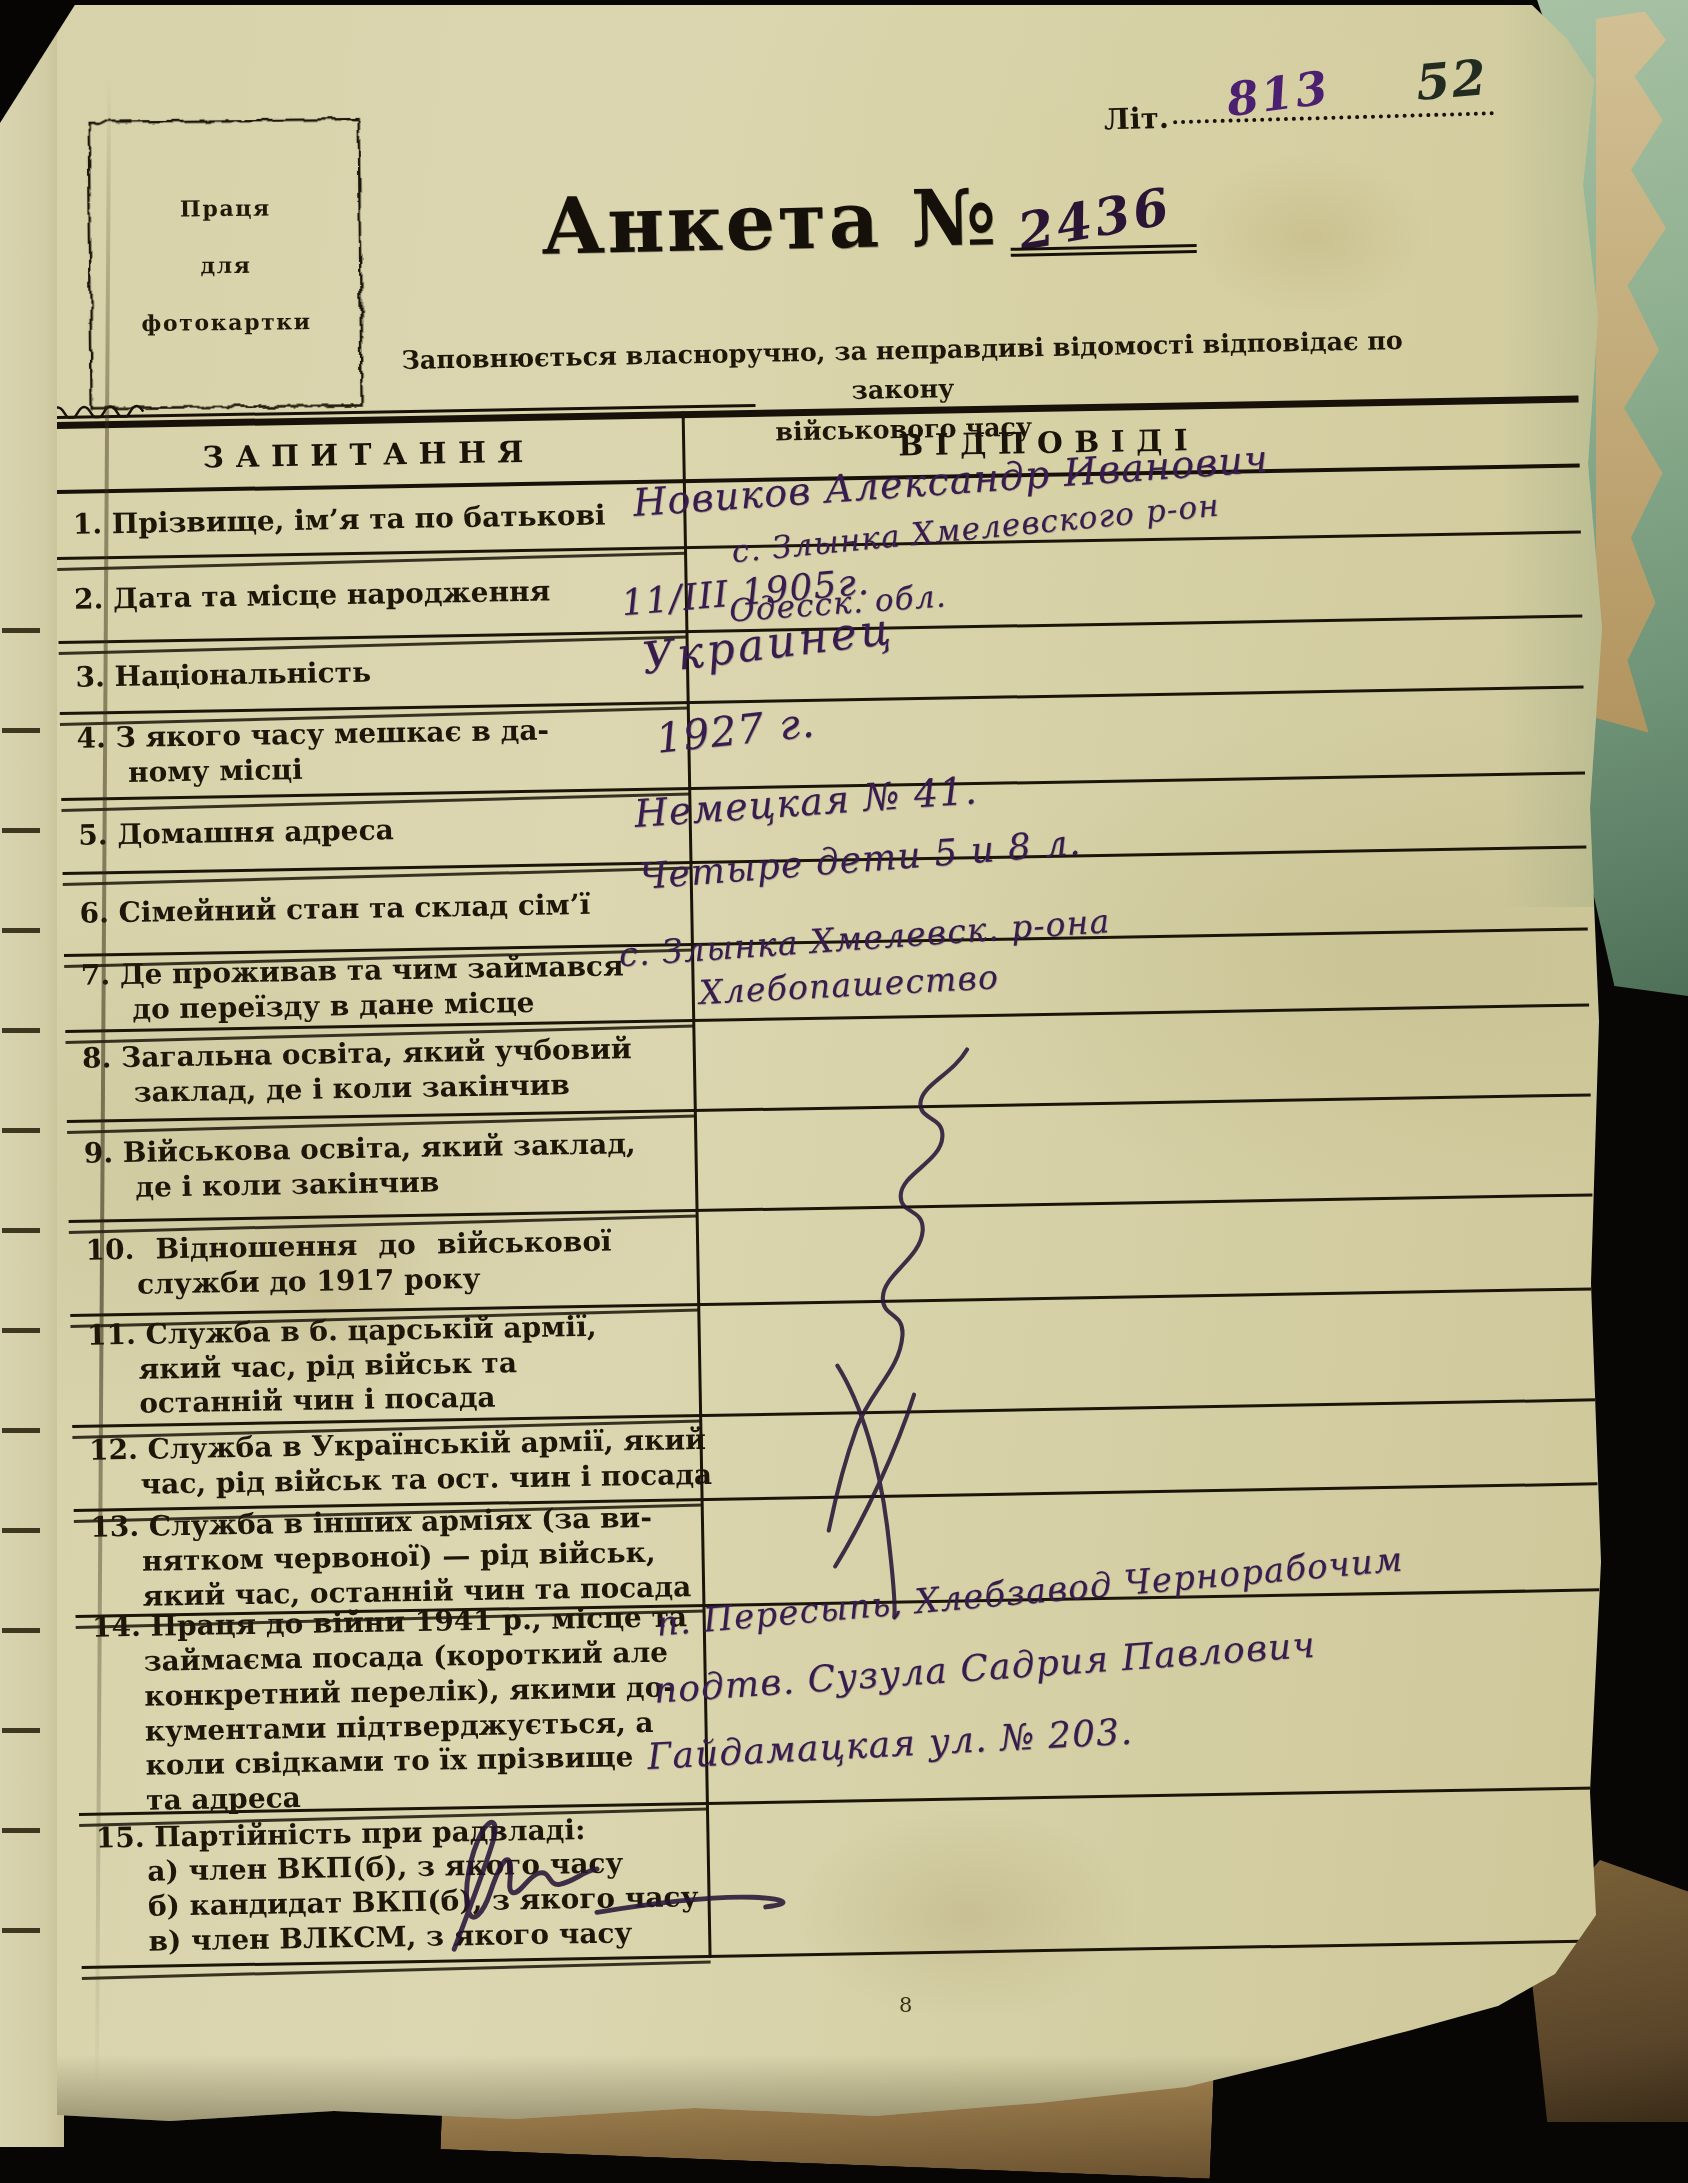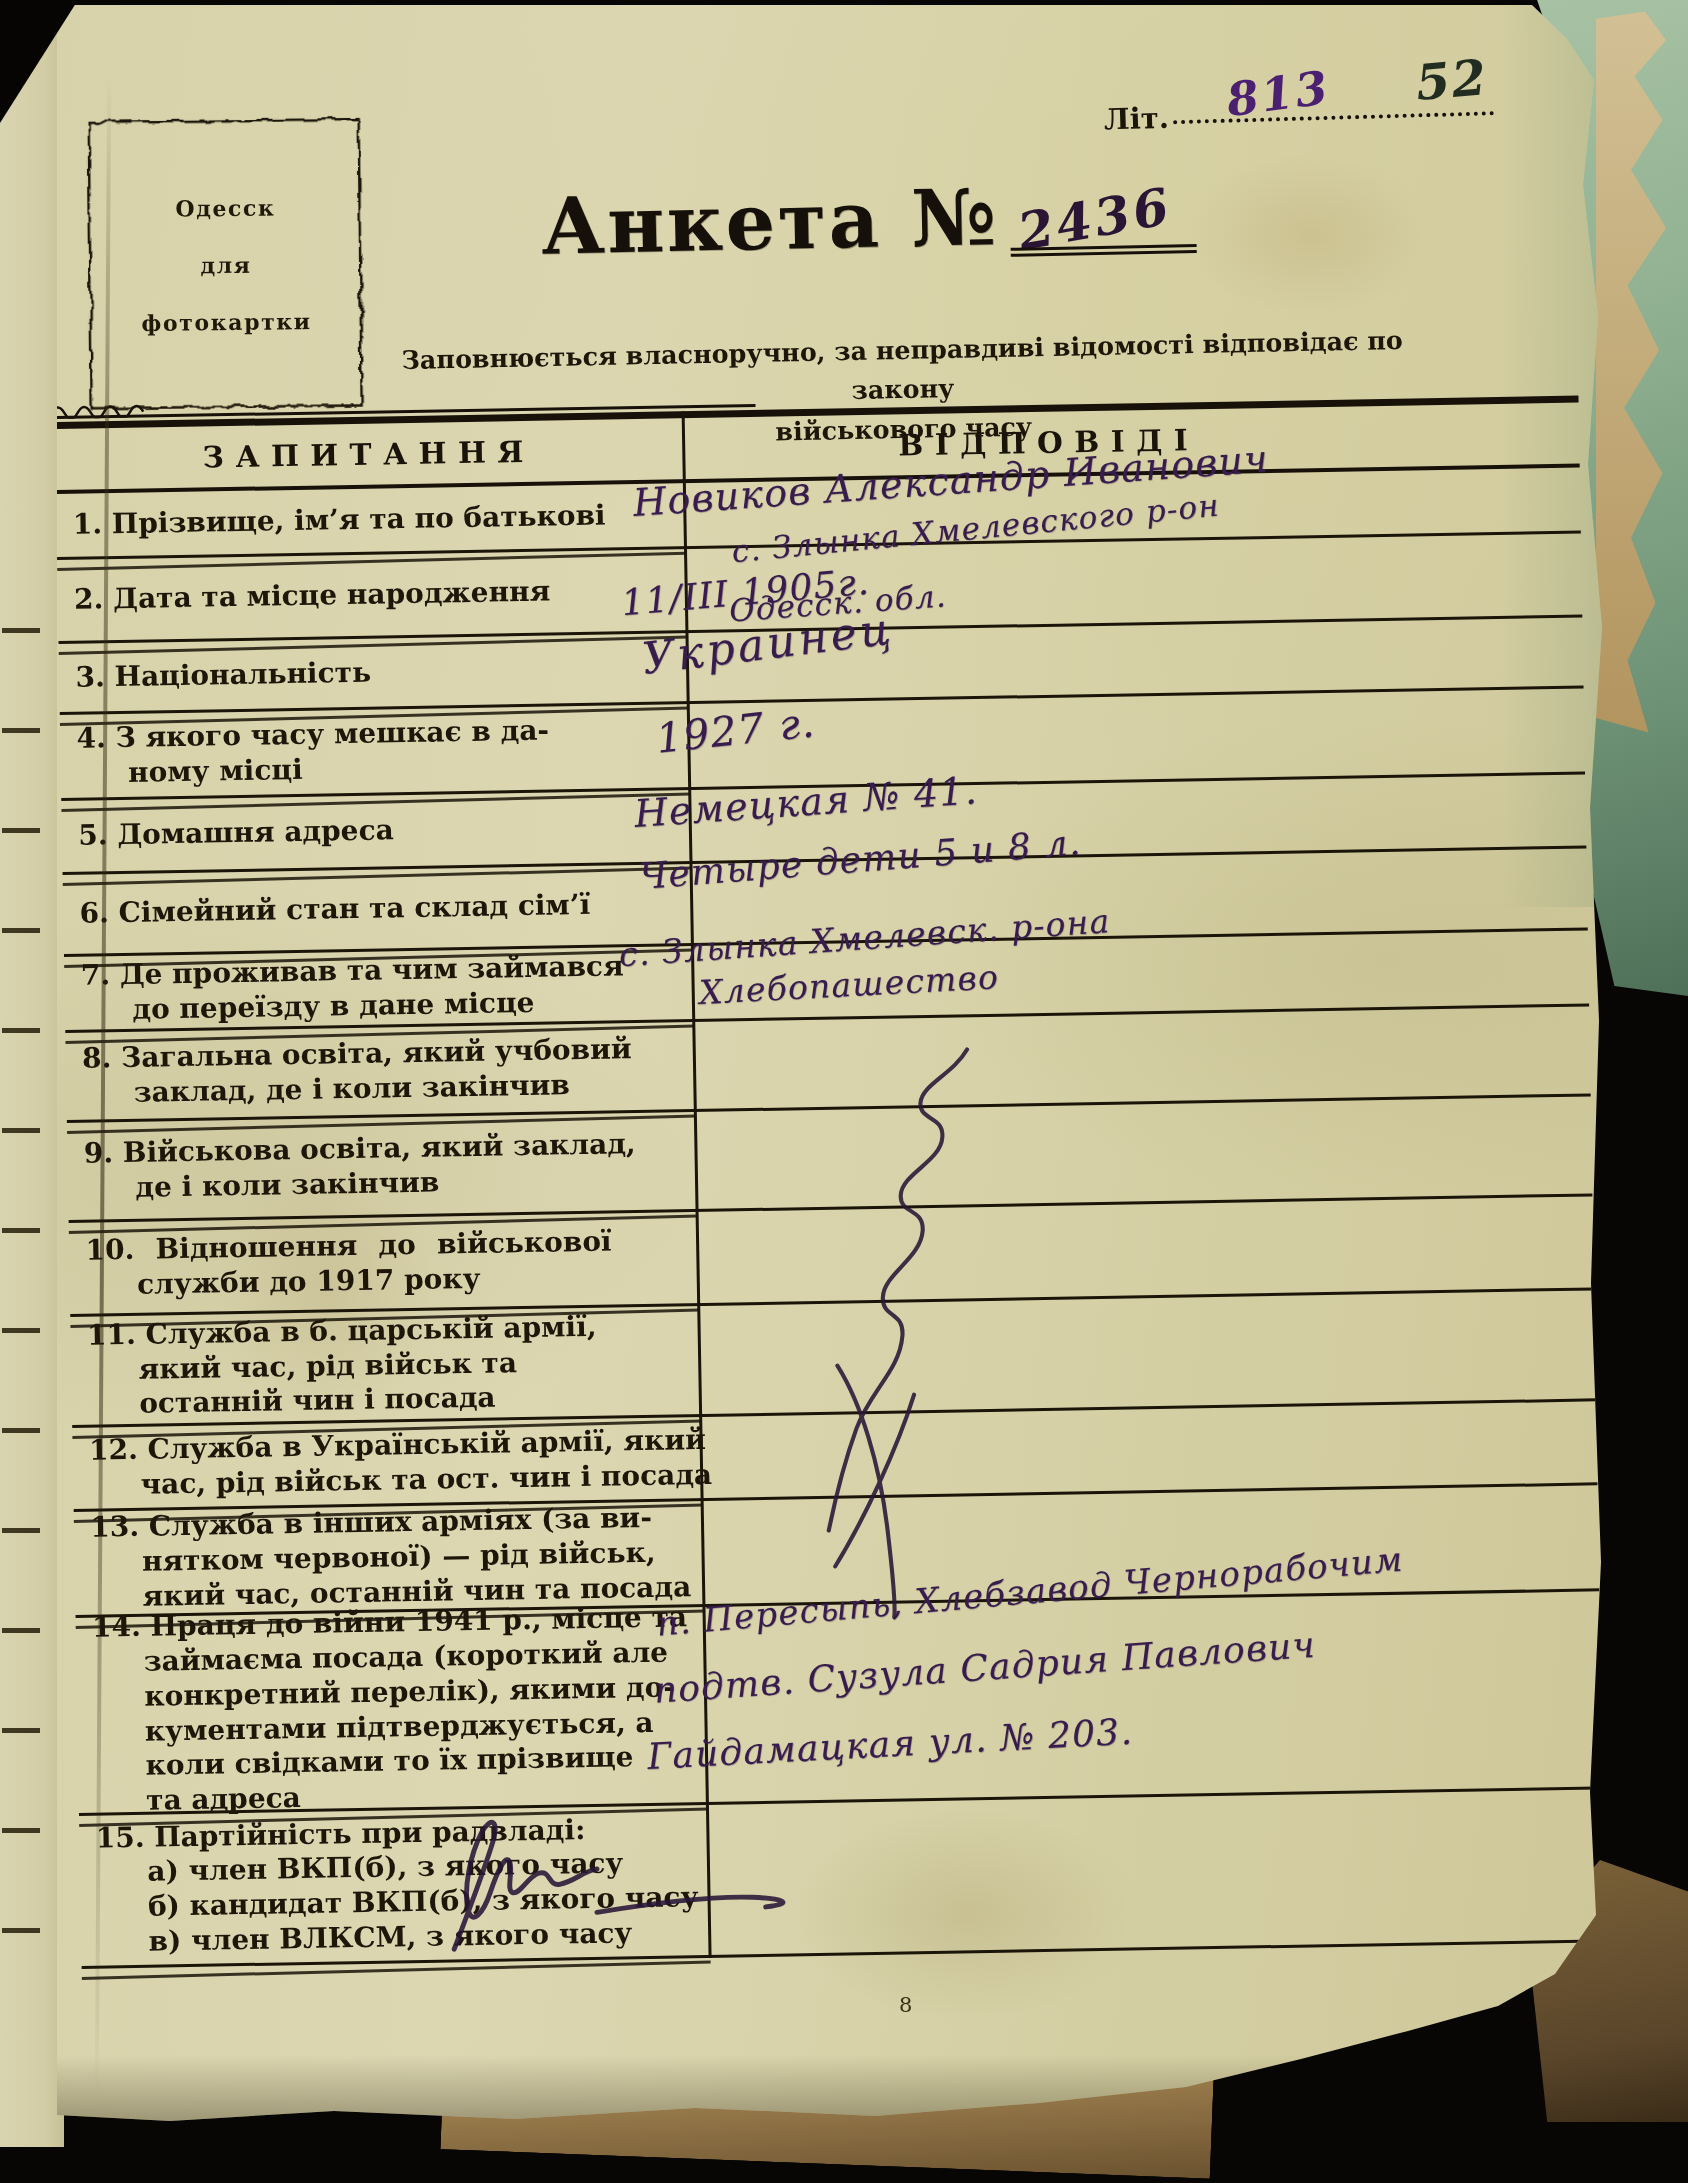--- a/index.html
+++ b/index.html
@@ -141,21 +141,21 @@
       <svg width="288" height="305" viewBox="0 0 352 372">
         <defs>
           <filter id="wavy" x="-10%" y="-10%" width="120%" height="120%">
             <feTurbulence type="fractalNoise" baseFrequency="0.05" numOctaves="2" result="n"></feTurbulence>
             <feDisplacementMap in="SourceGraphic" in2="n" scale="9"></feDisplacementMap>
           </filter>
         </defs>
         <rect x="10" y="10" width="330" height="350" fill="none" stroke="#1a1409" stroke-width="3" filter="url(#wavy)"></rect>
       </svg>
       <div class="labels">
-        <div>Одесск</div>
+        <div>Праця</div>
         <div>для</div>
         <div>фотокартки</div>
       </div>
     </div>
 
     <div class="lit-block">
       <span class="lit-label">Літ.</span>
       <span class="dotline"></span>
       <span class="lit-value">813</span>
     </div>

